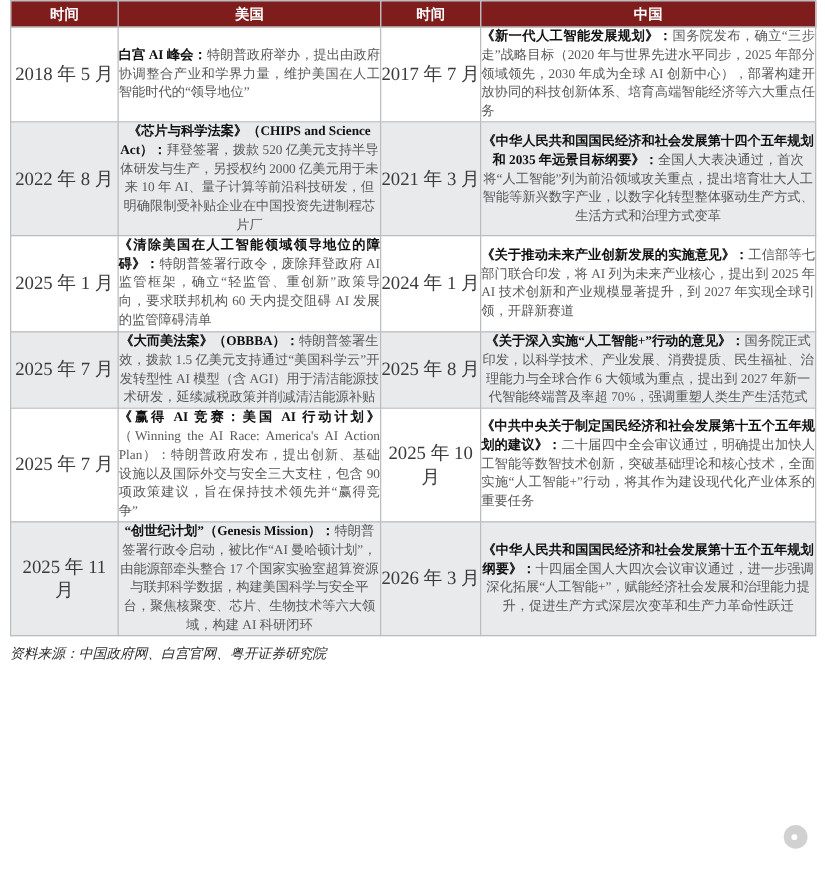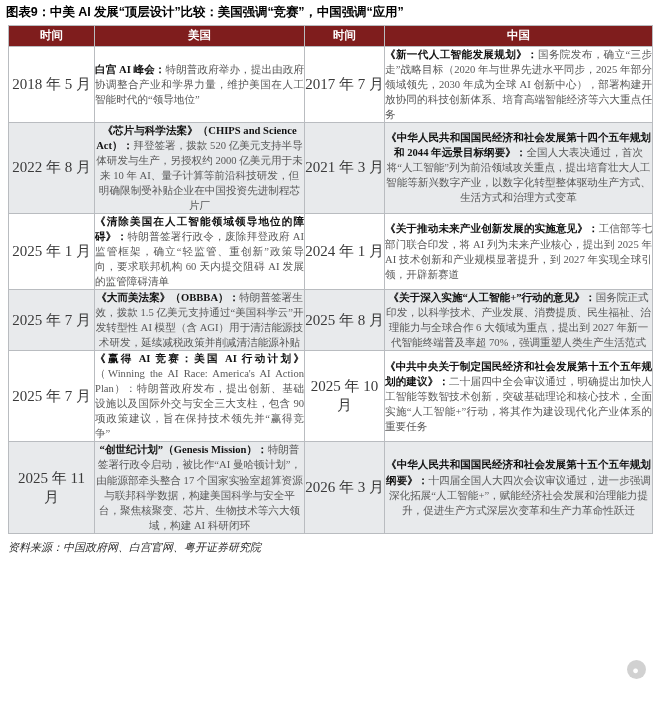--- a/index.html
+++ b/index.html
@@ -109,21 +109,20 @@
     justify-content: center;
     color: #ffffff;
     font-size: 11px;
   }
 </style>
 </head>
 <body>
 
 <div class="page">
 
-  <div class="fig-title">图表9：中美 AI 发展“顶层设计”比较：美国强调“竞赛”，中国强调“应用”</div>
 
   <div class="tbl-wrap">
     <table class="cmp">
       <colgroup>
         <col style="width:86px">
         <col style="width:210px">
         <col style="width:80px">
         <col style="width:268px">
       </colgroup>
       <thead>
@@ -140,21 +139,21 @@
           <td class="date">2018 年 5 月</td>
           <td class="body"><span class="lead">白宫 AI 峰会：</span><span>特朗普政府举办，提出由政府协调整合产业和学界力量，维护美国在人工智能时代的“领导地位”</span></td>
           <td class="date">2017 年 7 月</td>
           <td class="body"><span class="lead">《新一代人工智能发展规划》：</span><span>国务院发布，确立“三步走”战略目标（2020 年与世界先进水平同步，2025 年部分领域领先，2030 年成为全球 AI 创新中心），部署构建开放协同的科技创新体系、培育高端智能经济等六大重点任务</span></td>
         </tr>
 
         <tr class="alt">
           <td class="date">2022 年 8 月</td>
           <td class="body"><span class="lead">《芯片与科学法案》（CHIPS and Science Act）：</span><span>拜登签署，拨款 520 亿美元支持半导体研发与生产，另授权约 2000 亿美元用于未来 10 年 AI、量子计算等前沿科技研发，但明确限制受补贴企业在中国投资先进制程芯片厂</span></td>
           <td class="date">2021 年 3 月</td>
-          <td class="body"><span class="lead">《中华人民共和国国民经济和社会发展第十四个五年规划和 2044 年远景目标纲要》：</span><span>全国人大表决通过，首次将“人工智能”列为前沿领域攻关重点，提出培育壮大人工智能等新兴数字产业，以数字化转型整体驱动生产方式、生活方式和治理方式变革</span></td>
+          <td class="body"><span class="lead">《中华人民共和国国民经济和社会发展第十四个五年规划和 2035 年远景目标纲要》：</span><span>全国人大表决通过，首次将“人工智能”列为前沿领域攻关重点，提出培育壮大人工智能等新兴数字产业，以数字化转型整体驱动生产方式、生活方式和治理方式变革</span></td>
         </tr>
 
         <tr class="norm">
           <td class="date">2025 年 1 月</td>
           <td class="body"><span class="lead">《清除美国在人工智能领域领导地位的障碍》：</span><span>特朗普签署行政令，废除拜登政府 AI 监管框架，确立“轻监管、重创新”政策导向，要求联邦机构 60 天内提交阻碍 AI 发展的监管障碍清单</span></td>
           <td class="date">2024 年 1 月</td>
           <td class="body"><span class="lead">《关于推动未来产业创新发展的实施意见》：</span><span>工信部等七部门联合印发，将 AI 列为未来产业核心，提出到 2025 年 AI 技术创新和产业规模显著提升，到 2027 年实现全球引领，开辟新赛道</span></td>
         </tr>
 
         <tr class="alt">

